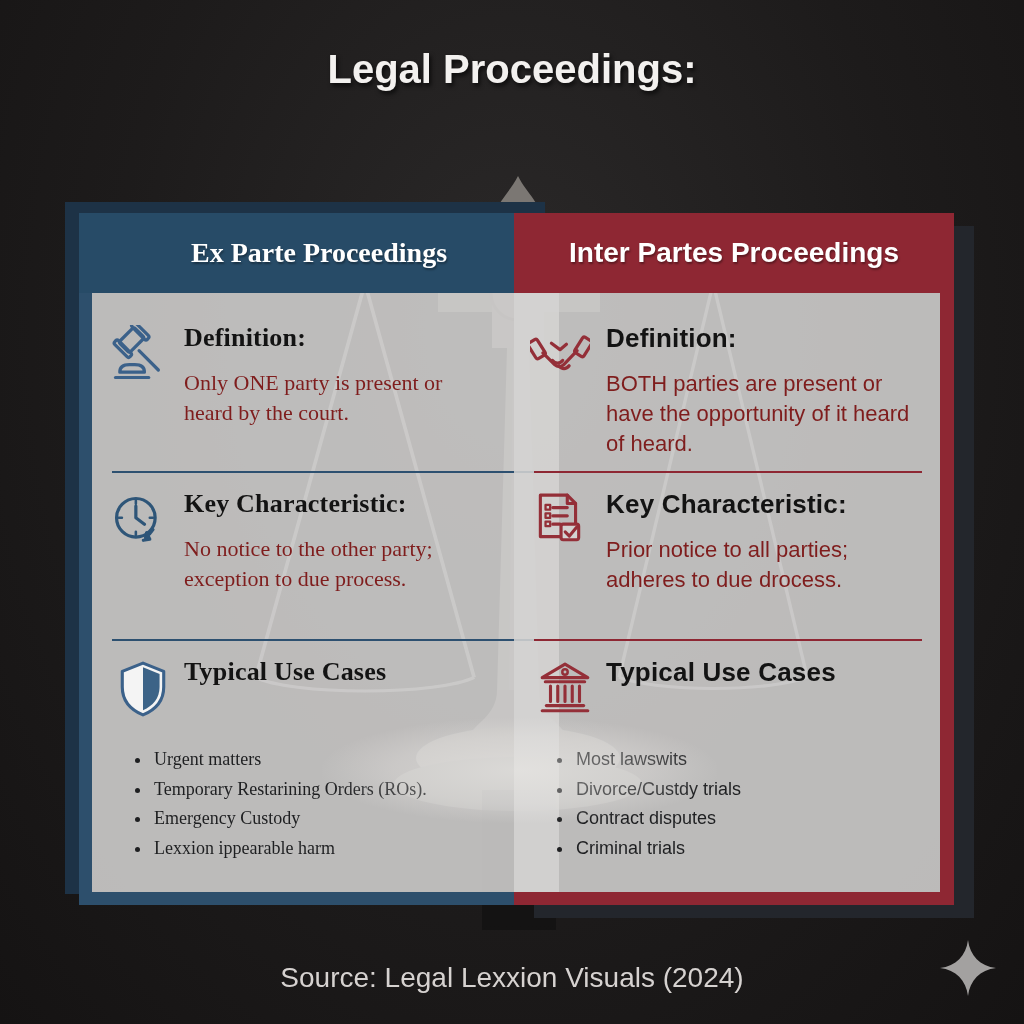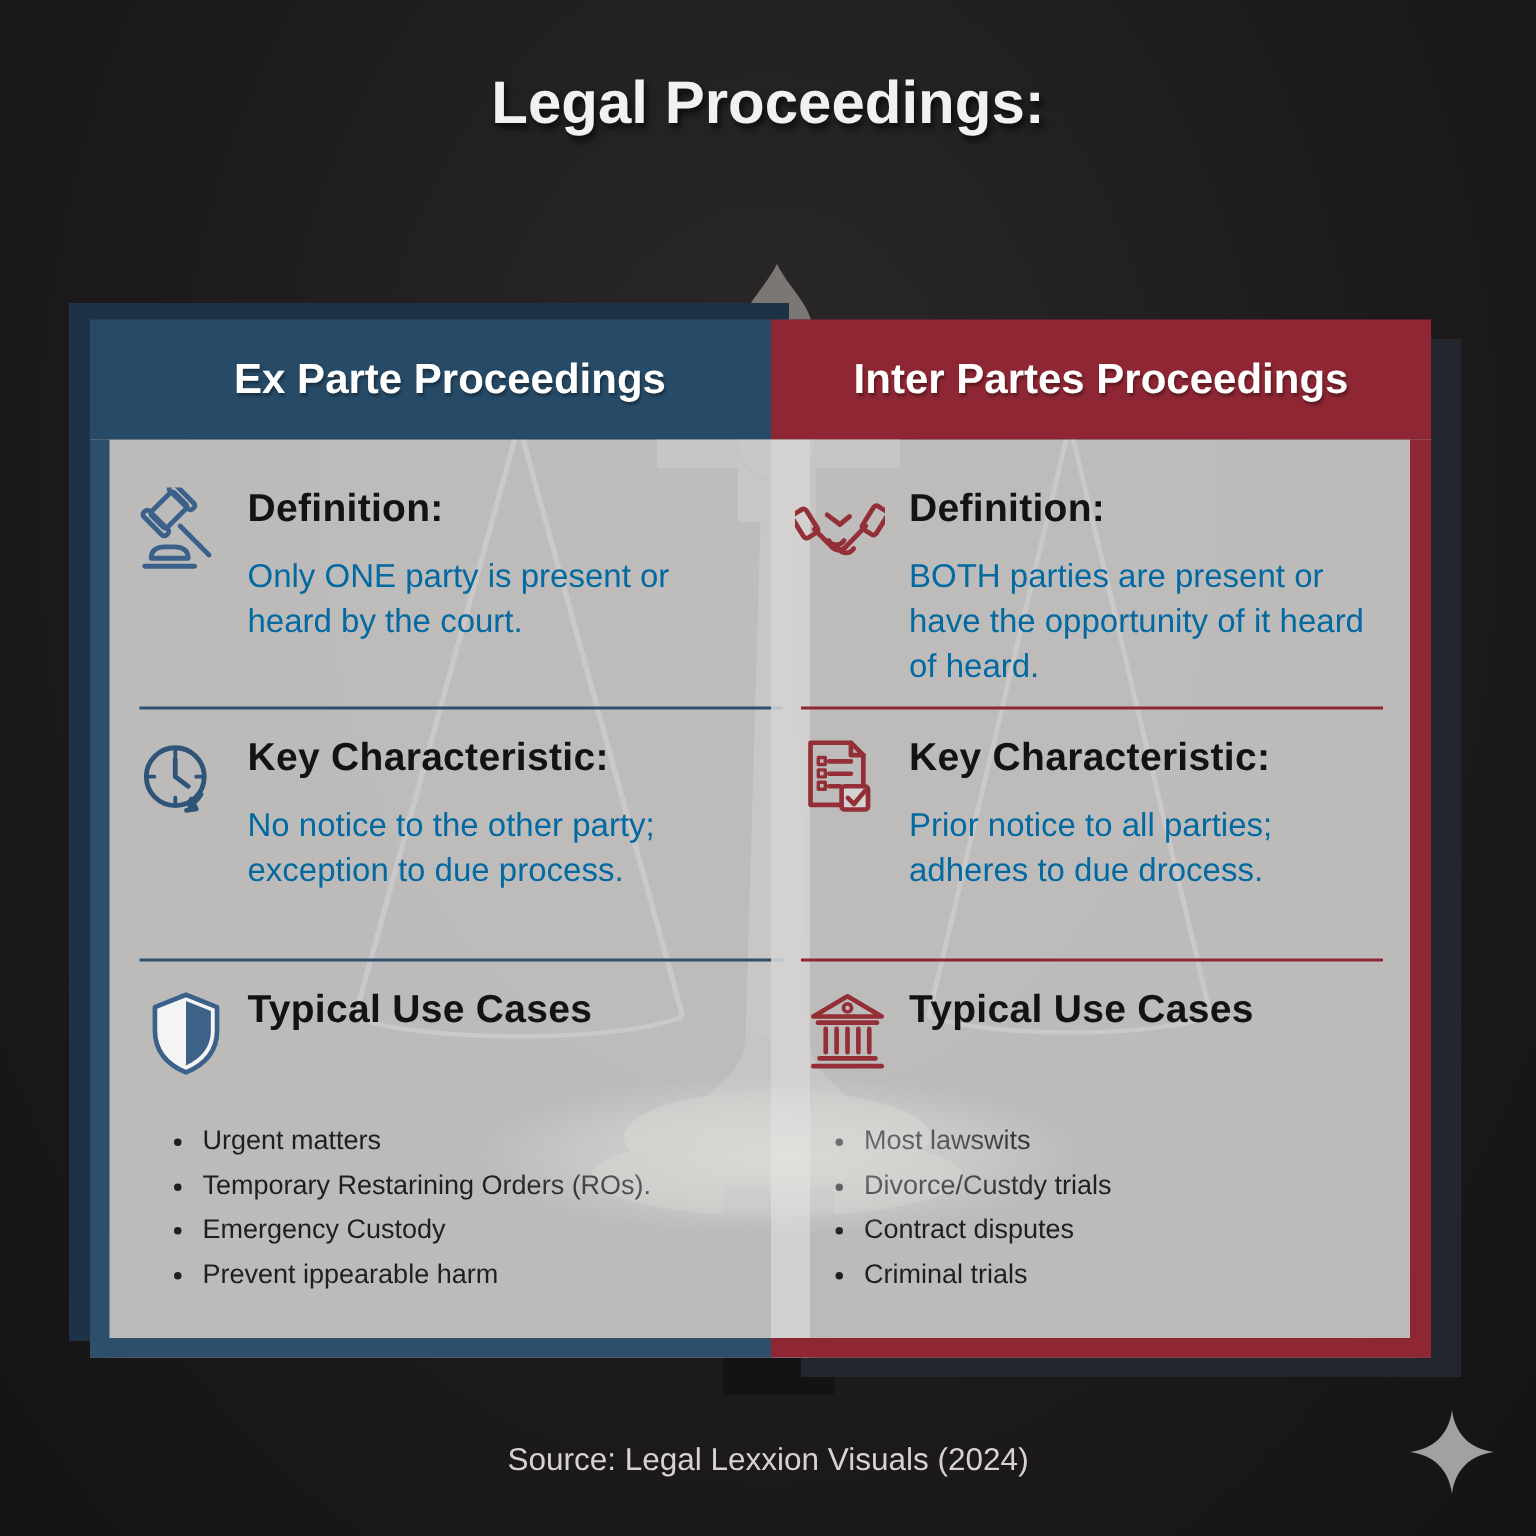--- a/index.html
+++ b/index.html
@@ -21,21 +21,21 @@
   }
 
   
   .statue { position: absolute; left: 380px; top: 170px; z-index: 1; }
 
   
   .card {
     position: absolute; top: 213px; height: 692px;
     display: flex; flex-direction: column; z-index: 2;
   }
-  .card-left  { left: 60px;  width: 480px; box-shadow: -14px -11px 0 #1d3246; }
+  .card-left  { left: 79px;  width: 480px; box-shadow: -14px -11px 0 #1d3246; font-family: Liberation Serif, serif; }
   .card-right { left: 514px; width: 440px; box-shadow: 20px 13px 0 #23262c; }
 
   .card-header {
     height: 80px; flex: 0 0 80px;
     display: flex; align-items: center; justify-content: center;
     color: #fff; font-size: 28px; font-weight: bold;
     text-shadow: 1px 2px 2px rgba(0,0,0,.35);
   }
   .card-left  .card-header { background: #274b67; }
   .card-right .card-header { background: #8e2733; }
@@ -53,21 +53,21 @@
   .section { position: relative; display: flex; gap: 12px; padding: 0 4px; z-index: 2; }
   .sec-def  { height: 148px; }
   .sec-key  { height: 150px; }
   .sec-use  { margin-top: 14px; text-align: right; }
   .sec-icon { flex: 0 0 64px; width: 64px; padding-top: 2px; }
   .sec-text h3 {
     margin: 0 0 15px; font-size: 26px; color: #131313;
     letter-spacing: .2px;
   }
   .sec-text p {
-    margin: 0; font-size: 22px; line-height: 30px; color: #0369a1; max-width: 300px;
+    margin: 0; font-size: 22px; line-height: 30px; color: #7f1d1d; max-width: 300px;
   }
   .card-right .sec-def .sec-text p { max-width: 318px; width: 318px; }
 
   .divider { border: none; border-top: 2.5px solid; margin: 0 8px 16px; position: relative; z-index: 2; }
   .card-left  .divider { border-color: #2d5070; }
   .card-right .divider { border-color: #8e2733; }
 
   .bullets {
     position: relative; z-index: 2;
     margin: 24px 0 0; padding-left: 48px; list-style: disc;
@@ -79,21 +79,21 @@
   
   .glow {
     position: absolute; left: 322px; top: 718px; width: 395px; height: 105px;
     background: radial-gradient(ellipse at center, rgba(242,240,237,.48) 0%, rgba(242,240,237,.25) 45%, rgba(242,240,237,0) 72%);
     z-index: 3; pointer-events: none;
   }
 
   
   .source {
     position: absolute; top: 962px; left: 0; width: 100%;
-    text-align: center; color: #d6d2d0; font-size: 21px; z-index: 6;
+    text-align: center; color: #d6d2d0; font-size: 28px; z-index: 6;
   }
   .sparkle { position: absolute; left: 938px; top: 938px; z-index: 6; }
 </style>
 </head>
 <body>
 
 <svg class="statue" width="280" height="760" viewBox="0 0 280 760">
 
   <path d="M138 6 C147 24 162 34 162 52 C162 69 152 77 138 77 C124 77 114 69 114 52 C114 34 129 24 138 6 Z" fill="#7b7773"></path>
   <rect x="123" y="76" width="30" height="9" rx="3" fill="#6b6764"></rect>
@@ -182,21 +182,21 @@
         </svg>
       </div>
       <div class="sec-text">
         <h3>Typical Use Cases</h3>
       </div>
     </div>
     <ul class="bullets">
       <li>Urgent matters</li>
       <li>Temporary Restarining Orders (ROs).</li>
       <li>Emergency Custody</li>
-      <li>Prevent ippearable harm</li>
+      <li>Lexxion ippearable harm</li>
     </ul>
   </div>
 </div>
 
 <div class="card card-right">
   <div class="card-header">Inter Partes Proceedings</div>
   <div class="card-body">
     <svg class="chains" viewBox="0 0 385 600" preserveAspectRatio="none">
       <g stroke="#ffffff" stroke-width="3" fill="none" opacity="0.20">
         <path d="M180 -10 L95 385"></path>

